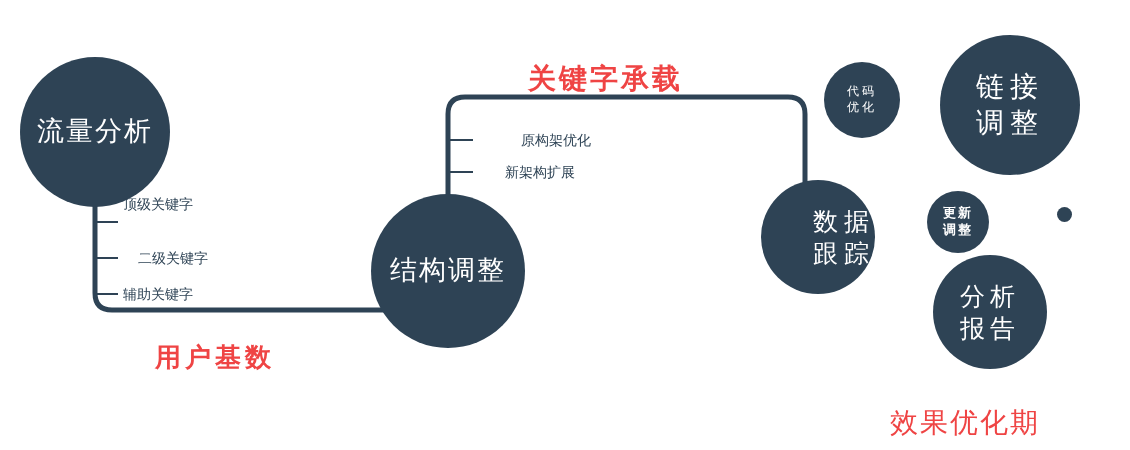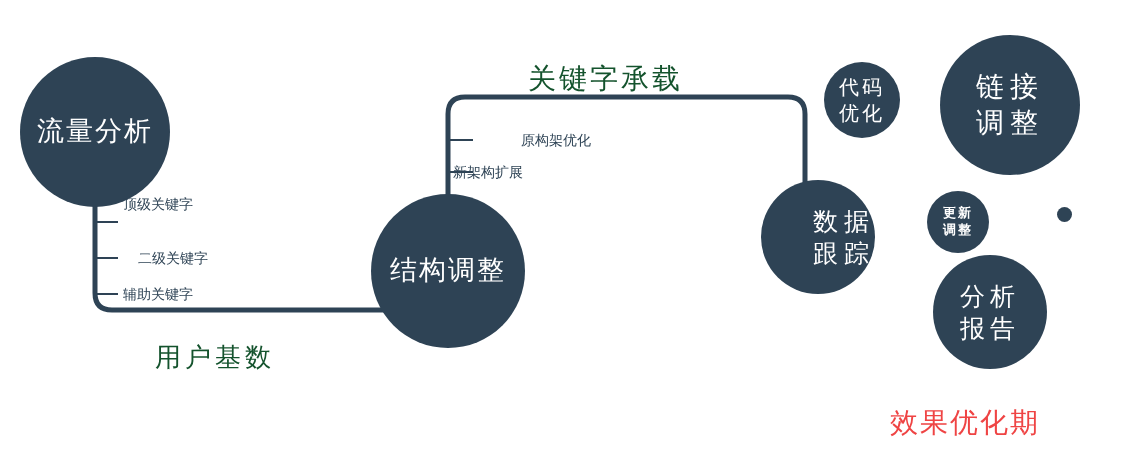--- a/index.html
+++ b/index.html
@@ -7,21 +7,21 @@
   .connectors{position:absolute;left:0;top:0;z-index:1;}
   .main-path{fill:none;stroke:#2E4355;stroke-width:5;}
   .tick{fill:none;stroke:#2E4355;stroke-width:2;}
   .node{
     position:absolute;z-index:2;border-radius:50%;
     background:#2E4355;color:#ffffff;
     display:flex;flex-direction:column;align-items:center;justify-content:center;
     line-height:1.3;text-align:center;
   }
   .node .node-line{display:block;white-space:nowrap;}
-  .edge-label{position:absolute;z-index:3;color:#14532d;font-weight:normal;white-space:nowrap;}
+  .edge-label{position:absolute;z-index:3;color:#ef4444;font-weight:bold;white-space:nowrap;}
   .branch-label{position:absolute;z-index:3;color:#2E4355;font-size:14px;white-space:nowrap;}
   .caption{position:absolute;z-index:3;color:#ef4444;font-size:28px;font-weight:500;white-space:nowrap;letter-spacing:2px;}
   .dot{position:absolute;z-index:2;border-radius:50%;background:#2E4355;}
 </style>
 </head>
 <body>
 
 <div class="canvas">
 
   <svg class="connectors" width="1130" height="450" viewBox="0 0 1130 450">
@@ -40,21 +40,21 @@
 
   <div class="node" style="left:371px;top:194px;width:154px;height:154px;font-size:27px;letter-spacing:2px;">
     <span class="node-line">结构调整</span>
   </div>
 
   <div class="node" style="left:761px;top:180px;width:114px;height:114px;font-size:25px;letter-spacing:6px;align-items:flex-end;">
     <span class="node-line">数据</span>
     <span class="node-line">跟踪</span>
   </div>
 
-  <div class="node" style="left:824px;top:62px;width:76px;height:76px;font-size:20px;letter-spacing:3px;text-align:right;">
+  <div class="node" style="left:824px;top:62px;width:76px;height:76px;font-size:12px;letter-spacing:3px;text-align:right;">
     <span class="node-line">代码</span>
     <span class="node-line">优化</span>
   </div>
 
   <div class="node" style="left:940px;top:35px;width:140px;height:140px;font-size:28px;letter-spacing:6px;">
     <span class="node-line">链接</span>
     <span class="node-line">调整</span>
   </div>
 
   <div class="node" style="left:927px;top:191px;width:62px;height:62px;font-size:13px;letter-spacing:2px;font-weight:bold;">
@@ -71,17 +71,17 @@
 
   <div class="edge-label" style="left:155px;top:340px;font-size:26px;letter-spacing:4px;">用户基数</div>
 
   <div class="edge-label" style="left:528px;top:60px;font-size:28px;letter-spacing:3px;">关键字承载</div>
 
   <div class="branch-label" style="left:123px;top:196px;">顶级关键字</div>
   <div class="branch-label" style="left:138px;top:250px;">二级关键字</div>
   <div class="branch-label" style="left:123px;top:286px;">辅助关键字</div>
 
   <div class="branch-label" style="left:481px;top:132px;margin-left:40px;">原构架优化</div>
-  <div class="branch-label" style="left:453px;top:164px;">新架构扩展</div>
+  <div class="branch-label" style="left:505px;top:164px;">新架构扩展</div>
 
   <div class="caption" style="left:890px;top:404px;">效果优化期</div>
 
 </div>
 
 </body></html>

